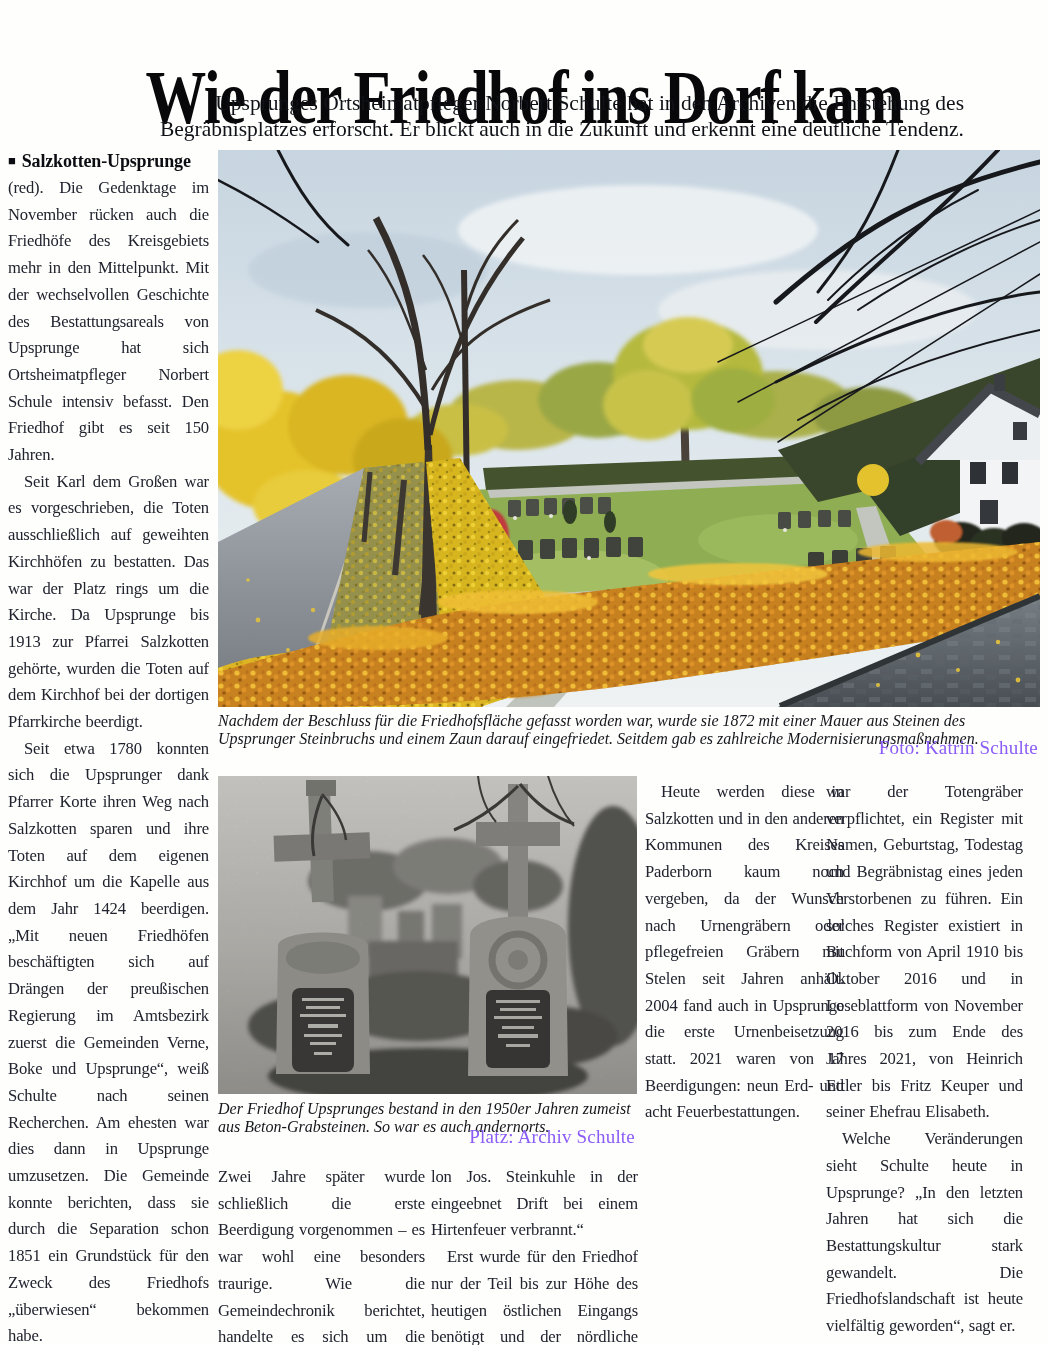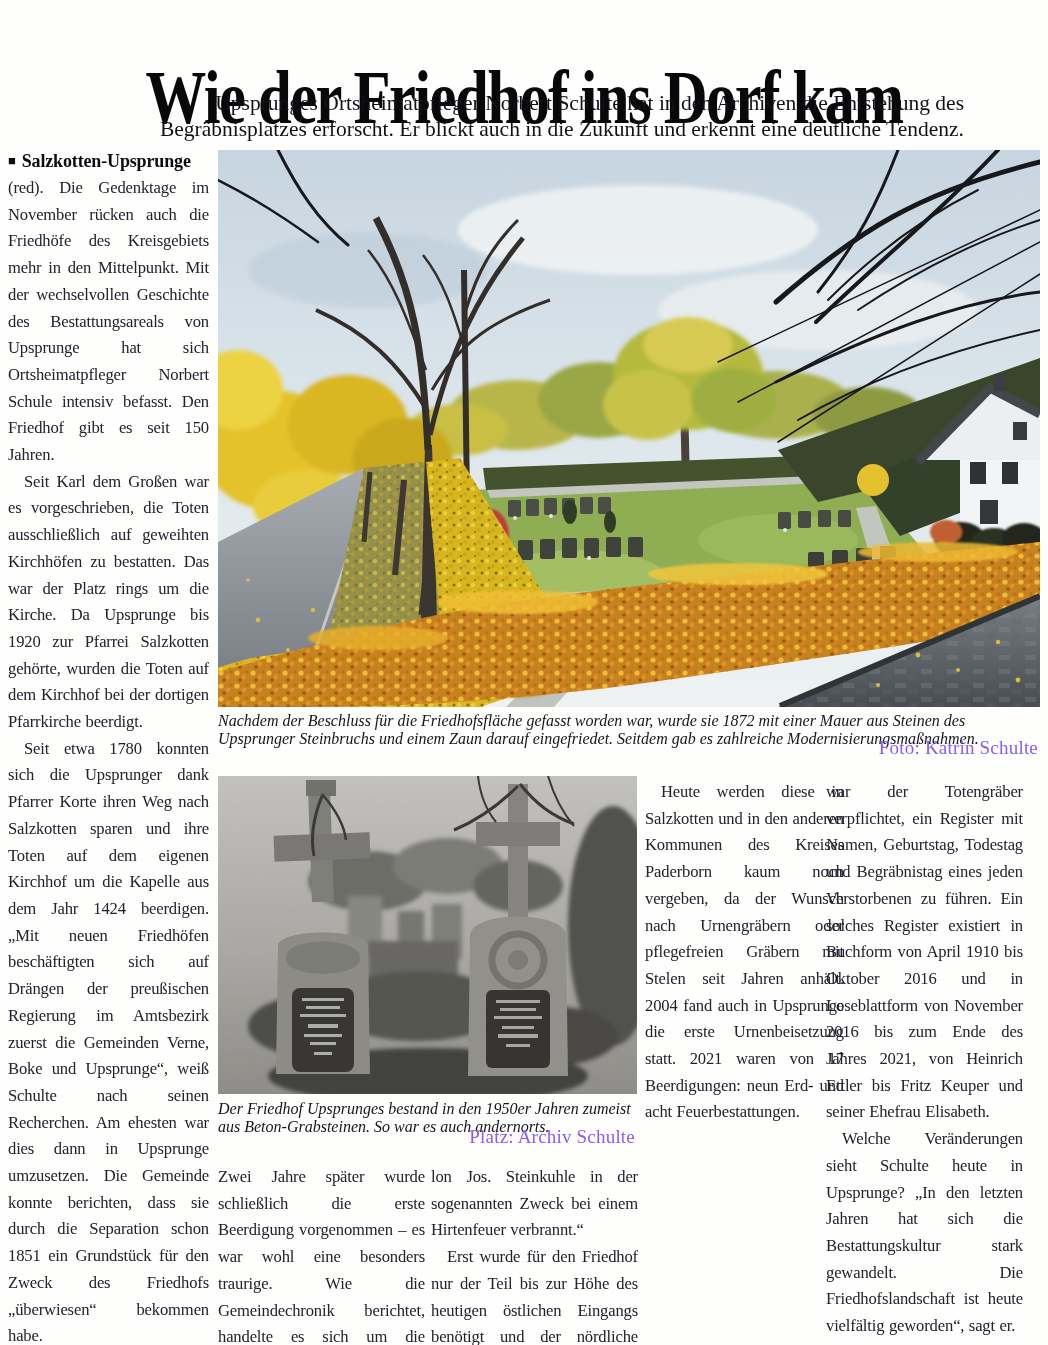--- a/index.html
+++ b/index.html
@@ -54,21 +54,21 @@
 <body>
 
 <div class="page">
 
   <h1 class="headline">Wie der Friedhof ins Dorf kam</h1>
   <div class="subhead">Upsprunges Ortsheimatpfleger Norbert Schulte hat in den Archiven die Entstehung des Begräbnisplatzes erforscht. Er blickt auch in die Zukunft und erkennt eine deutliche Tendenz.</div>
 
   <div class="bodycol col1">
     <p class="leadtag"><span class="sq">■</span><span>Salzkotten-Upsprunge</span></p>
     <p>(red). Die Gedenktage im November rücken auch die Friedhöfe des Kreisgebiets mehr in den Mittelpunkt. Mit der wechselvollen Geschichte des Bestattungsareals von Upsprunge hat sich Ortsheimatpfleger Norbert Schule intensiv befasst. Den Friedhof gibt es seit 150 Jahren.</p>
-    <p class="ind">Seit Karl dem Großen war es vorgeschrieben, die Toten ausschließlich auf geweihten Kirchhöfen zu bestatten. Das war der Platz rings um die Kirche. Da Upsprunge bis 1920 zur Pfarrei Salzkotten gehörte, wurden die Toten auf dem Kirchhof bei der dortigen Pfarrkirche beerdigt.</p>
+    <p class="ind">Seit Karl dem Großen war es vorgeschrieben, die Toten ausschließlich auf geweihten Kirchhöfen zu bestatten. Das war der Platz rings um die Kirche. Da Upsprunge bis 1913 zur Pfarrei Salzkotten gehörte, wurden die Toten auf dem Kirchhof bei der dortigen Pfarrkirche beerdigt.</p>
     <p class="ind">Seit etwa 1780 konnten sich die Upsprunger dank Pfarrer Korte ihren Weg nach Salzkotten sparen und ihre Toten auf dem eigenen Kirchhof um die Kapelle aus dem Jahr 1424 beerdigen. „Mit neuen Friedhöfen beschäftigten sich auf Drängen der preußischen Regierung im Amtsbezirk zuerst die Gemeinden Verne, Boke und Upsprunge“, weiß Schulte nach seinen Recherchen. Am ehesten war dies dann in Upsprunge umzusetzen. Die Gemeinde konnte berichten, dass sie durch die Separation schon 1851 ein Grundstück für den Zweck des Friedhofs „überwiesen“ bekommen habe.</p>
 
   </div>
 
   <div class="photo photo-main">
     <svg width="822" height="557" viewBox="0 0 822 557" xmlns="http://www.w3.org/2000/svg">
       <defs>
         <linearGradient id="sky" x1="0" y1="0" x2="0" y2="1">
           <stop offset="0" stop-color="#c7d5e0"></stop>
             <stop offset="0.5" stop-color="#dde6ec"></stop>
@@ -396,21 +396,21 @@
   <div class="cap cap-hist">
     <span>Der Friedhof Upsprunges bestand in den 1950er Jahren zumeist aus Beton-Grabsteinen. So war es auch andernorts.</span>
     <span class="credit">Platz: Archiv Schulte</span>
   </div>
 
   <div class="bodycol col2">
     <p>Zwei Jahre später wurde schließlich die erste Beerdigung vorgenommen – es war wohl eine besonders traurige. Wie die Gemeindechronik berichtet, handelte es sich um die Beisetzung „...eines Märtirers. Nämlich: Am 4. Oktober 1874 ist das 1,5 jährige Kind des Co-</p>
   </div>
 
   <div class="bodycol col3">
-    <p>lon Jos. Steinkuhle in der sogenannten Zweck bei einem Hirtenfeuer verbrannt.“</p>
+    <p>lon Jos. Steinkuhle in der eingeebnet Drift bei einem Hirtenfeuer verbrannt.“</p>
     <p class="ind">Erst wurde für den Friedhof nur der Teil bis zur Höhe des heutigen östlichen Eingangs benötigt und der nördliche Zipfel als Gartenland verpachtet, ab 1953 wurde auch</p>
   </div>
 
   <div class="bodycol col4">
     <p class="ind">Heute werden diese in Salzkotten und in den anderen Kommunen des Kreises Paderborn kaum noch vergeben, da der Wunsch nach Urnengräbern oder pflegefreien Gräbern mit Stelen seit Jahren anhält. 2004 fand auch in Upsprunge die erste Urnenbeisetzung statt. 2021 waren von 17 Beerdigungen: neun Erd- und acht Feuerbestattungen.</p>
 
   </div>
 
   <div class="bodycol col5">
     <p>war der Totengräber verpflichtet, ein Register mit Namen, Geburtstag, Todestag und Begräbnistag eines jeden Verstorbenen zu führen. Ein solches Register existiert in Buchform von April 1910 bis Oktober 2016 und in Loseblattform von November 2016 bis zum Ende des Jahres 2021, von Heinrich Ettler bis Fritz Keuper und seiner Ehefrau Elisabeth.</p>

